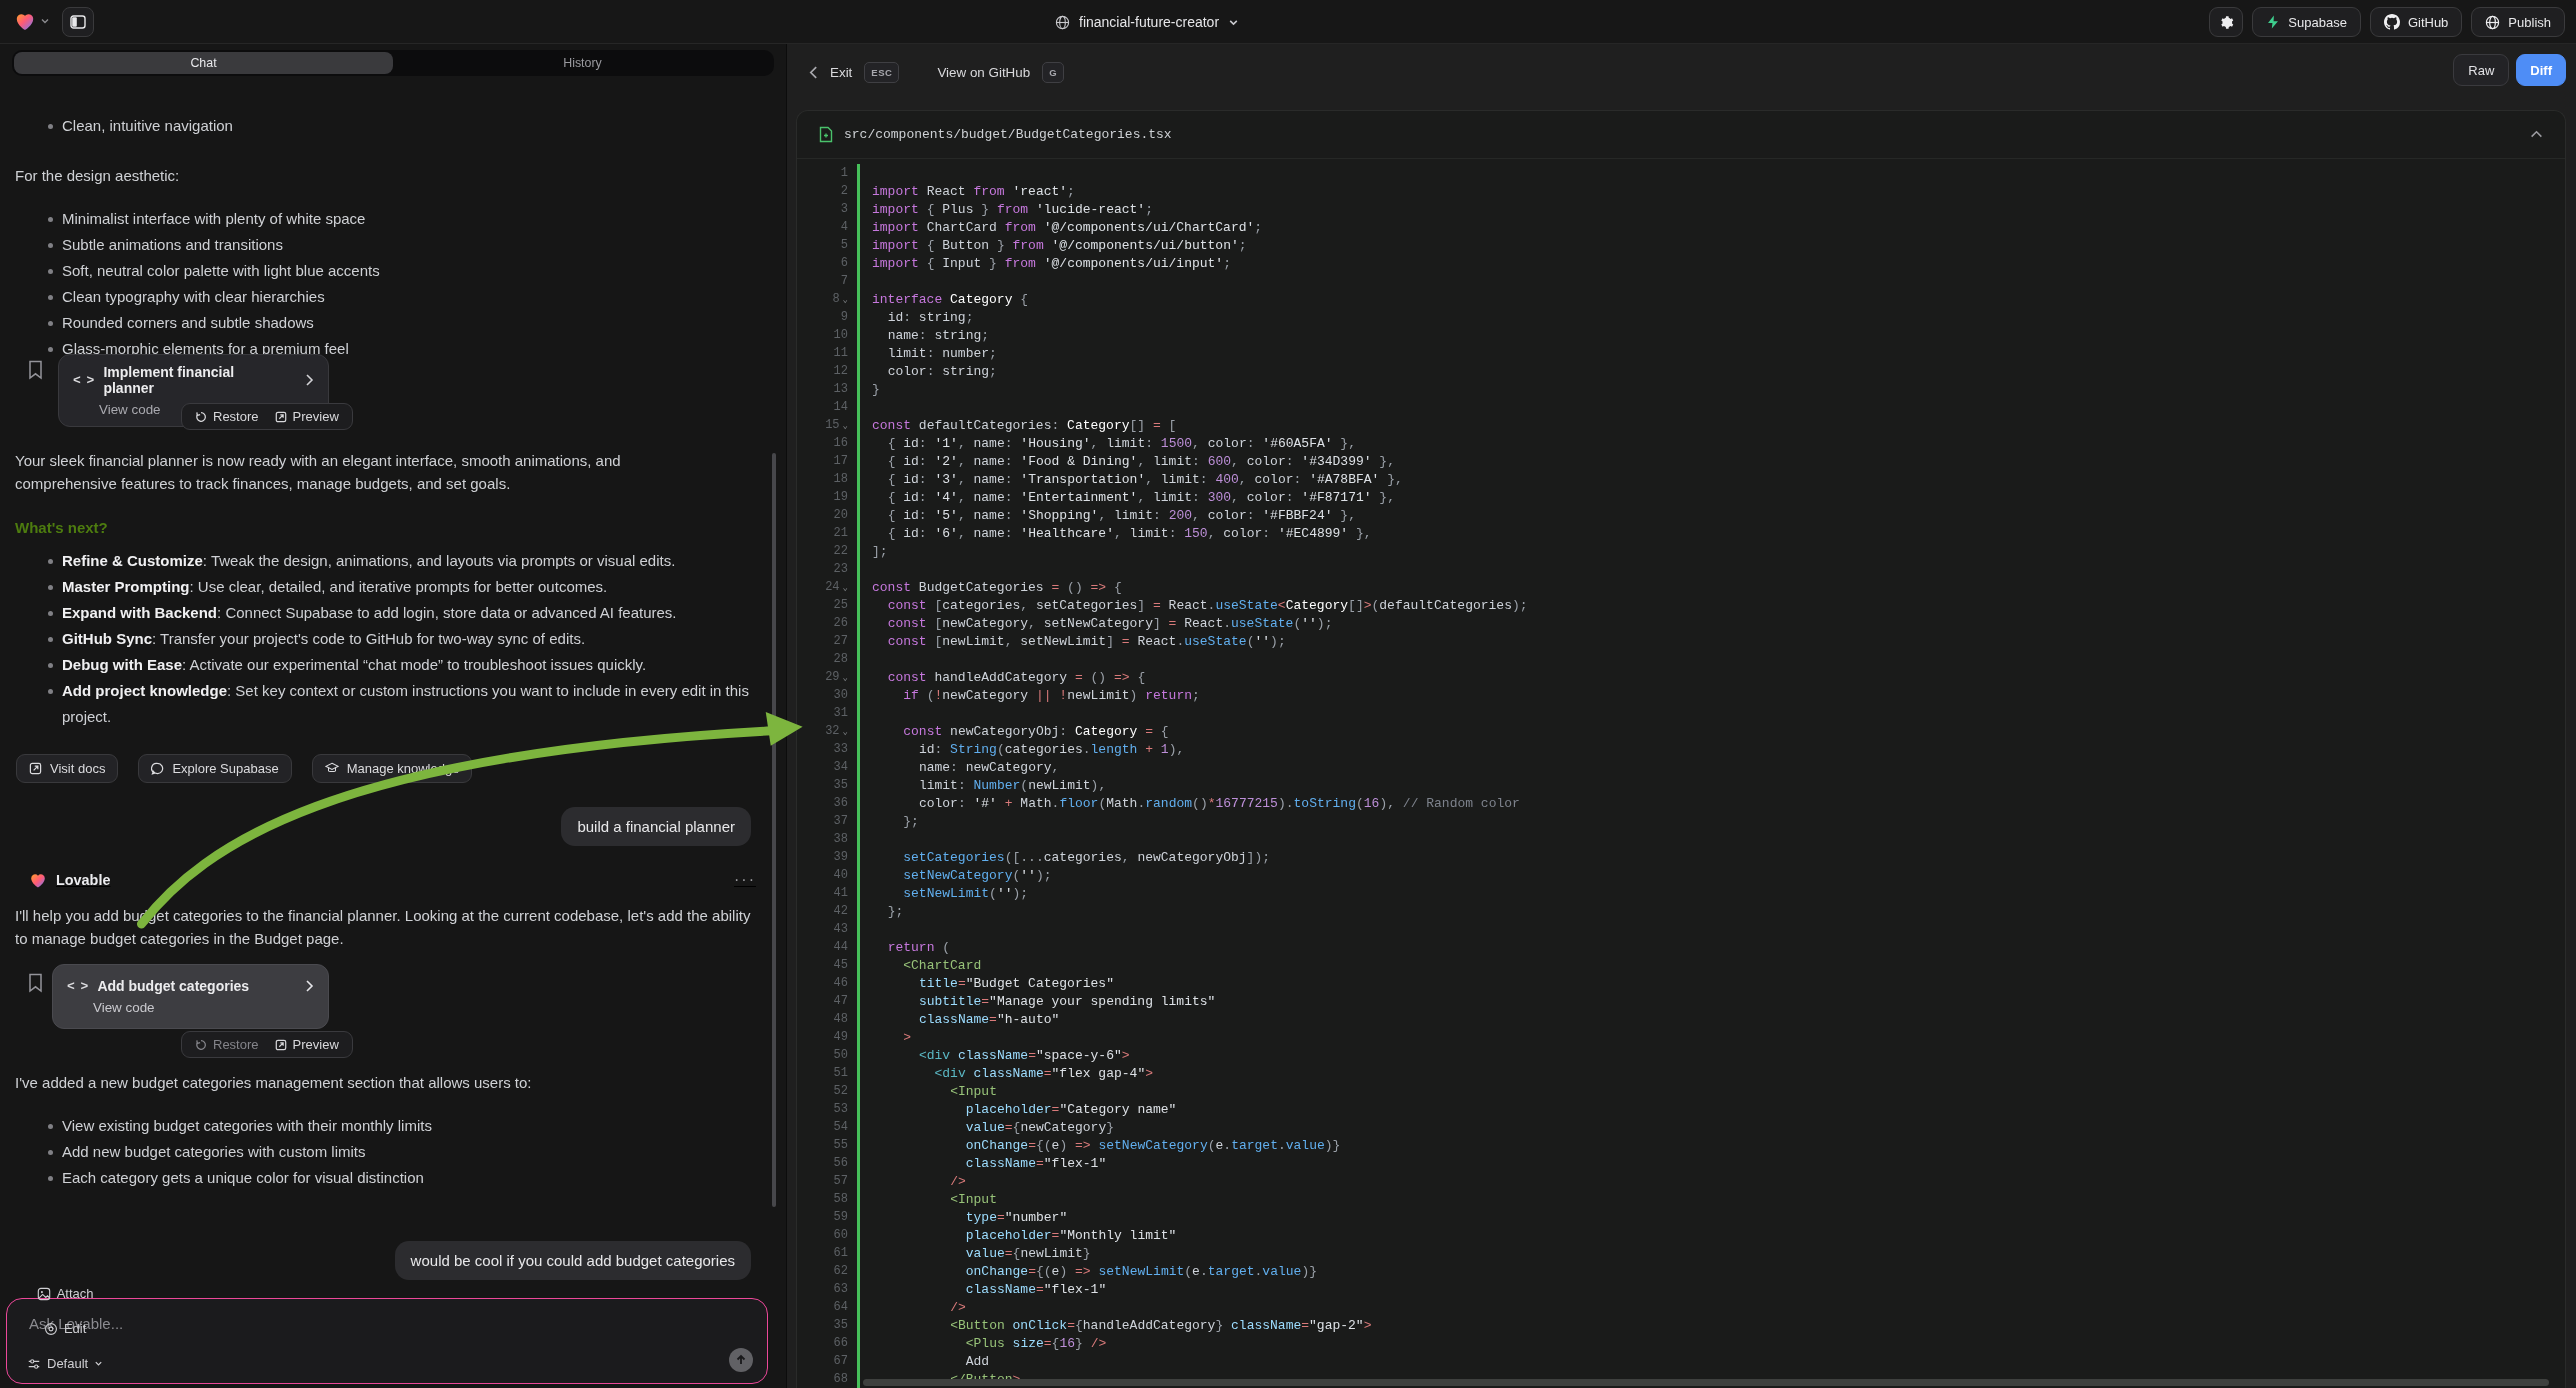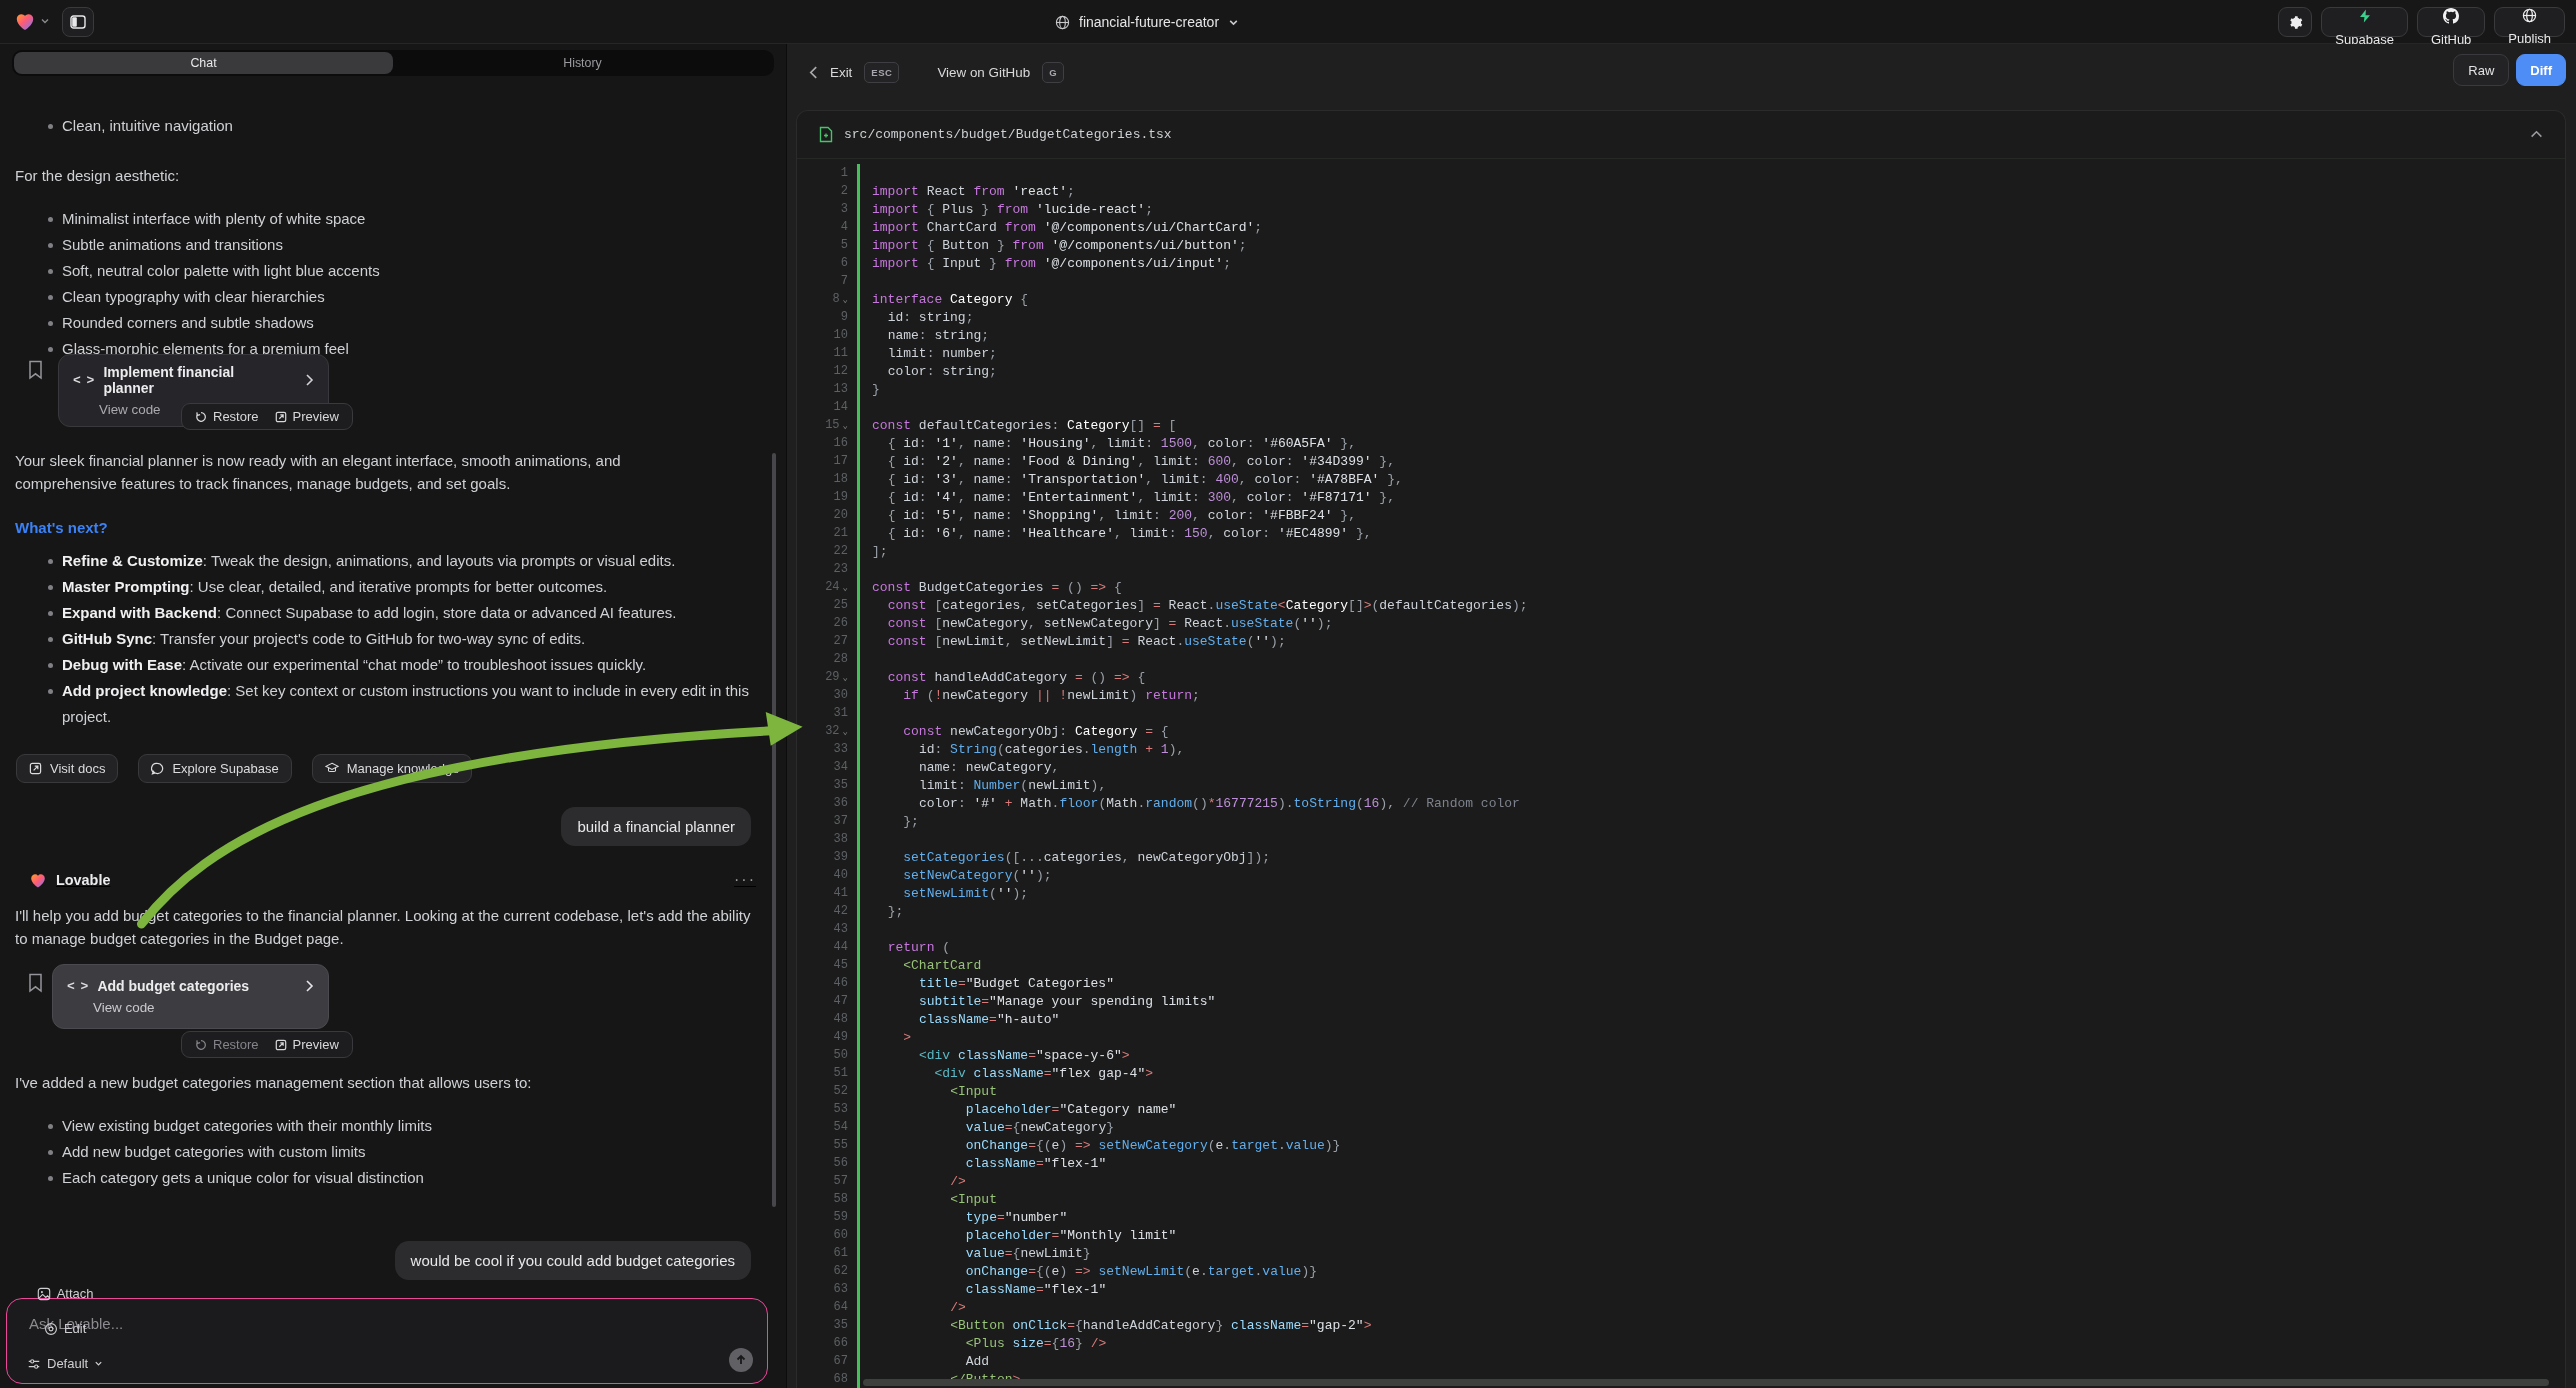--- a/index.html
+++ b/index.html
@@ -6,31 +6,31 @@
   html,body { width:2576px; height:1388px; background:#151515; font-family:"Liberation Sans", sans-serif; overflow:hidden; }
   .stage { position:relative; width:2576px; height:1388px; background:#161616; }
 
   
   .topbar { position:absolute; top:0; left:0; width:100%; height:44px; background:#171717; border-bottom:1px solid #262626; }
   .logo-heart { position:absolute; left:13px; top:9px; width:24px; height:24px; }
   .logo-chevron { position:absolute; left:40px; top:16px; color:#8a8a8e; }
   .panel-toggle { position:absolute; left:62px; top:7px; width:32px; height:30px; border:1px solid #3a3a3c; border-radius:8px; background:#1f1f21; display:flex; align-items:center; justify-content:center; cursor:pointer; }
   .project-switch { position:absolute; left:1055px; top:8px; height:28px; display:flex; align-items:center; gap:9px; color:#e6e6e9; font-size:14px; cursor:pointer; }
   .topbar-right { position:absolute; right:11px; top:7px; display:flex; gap:9px; }
-  .tb-btn { height:30px; border:1px solid #3a3a3c; background:#1f1f21; border-radius:9px; color:#e8e8ea; font-size:13px; display:flex; align-items:center; gap:8px; padding:0 13px; cursor:pointer;flex-direction:column; }
+  .tb-btn { height:30px; border:1px solid #3a3a3c; background:#1f1f21; border-radius:9px; color:#e8e8ea; font-size:13px; display:flex; align-items:center; gap:8px; padding:0 13px; cursor:pointer; }
   .tb-btn.icon-only { width:34px; padding:0; justify-content:center; }
 
   
   .left-panel { position:absolute; top:44px; left:0; width:786px; bottom:0; background:#161616; }
   .tabbar { position:absolute; top:6px; left:12px; right:12px; height:26px; background:#0c0c0d; border-radius:10px; display:flex; padding:2px; }
   .tab { flex:1; display:flex; align-items:center; justify-content:center; font-size:12.4px; color:#9a9a9f; border-radius:8px; cursor:pointer; }
   .tab.active { background:#3a3a3d; color:#e9e9ec; }
 
   .chat-p { position:absolute; left:15px; color:#cfd1d5; font-size:15px; line-height:23.4px; }
-  .chat-h { position:absolute; left:15px; color:#3b82f6; font-size:15px; font-weight:bold; }
+  .chat-h { position:absolute; left:15px; color:#4d7c0f; font-size:15px; font-weight:bold; }
   .chat-ul { position:absolute; left:48px; list-style:none; width:703px; }
   .chat-ul li { position:relative; padding-left:14px; color:#cfd1d5; font-size:15px; line-height:26px; }
   .chat-ul li::before { content:""; position:absolute; left:0; top:11px; width:5px; height:5px; border-radius:50%; background:#808085; }
   .chat-ul li b { color:#f0f0f2; }
 
   .bookmark { position:absolute; left:28px; width:15px; height:20px; }
   .ver-card { position:absolute; left:58px; width:271px; background:#26262a; border:1px solid #39393d; border-radius:12px; padding:9px 14px; cursor:pointer; }
   .ver-card.hl { background:#3d3d41; border-color:#4a4a4f; }
   .ver-title-row { display:flex; align-items:center; gap:10px; color:#ececee; font-size:14px; font-weight:600; }
   .ver-title-row .code-glyph { font-family:"Liberation Mono", monospace; font-size:13px; color:#dcdcdf; letter-spacing:-1px; }

